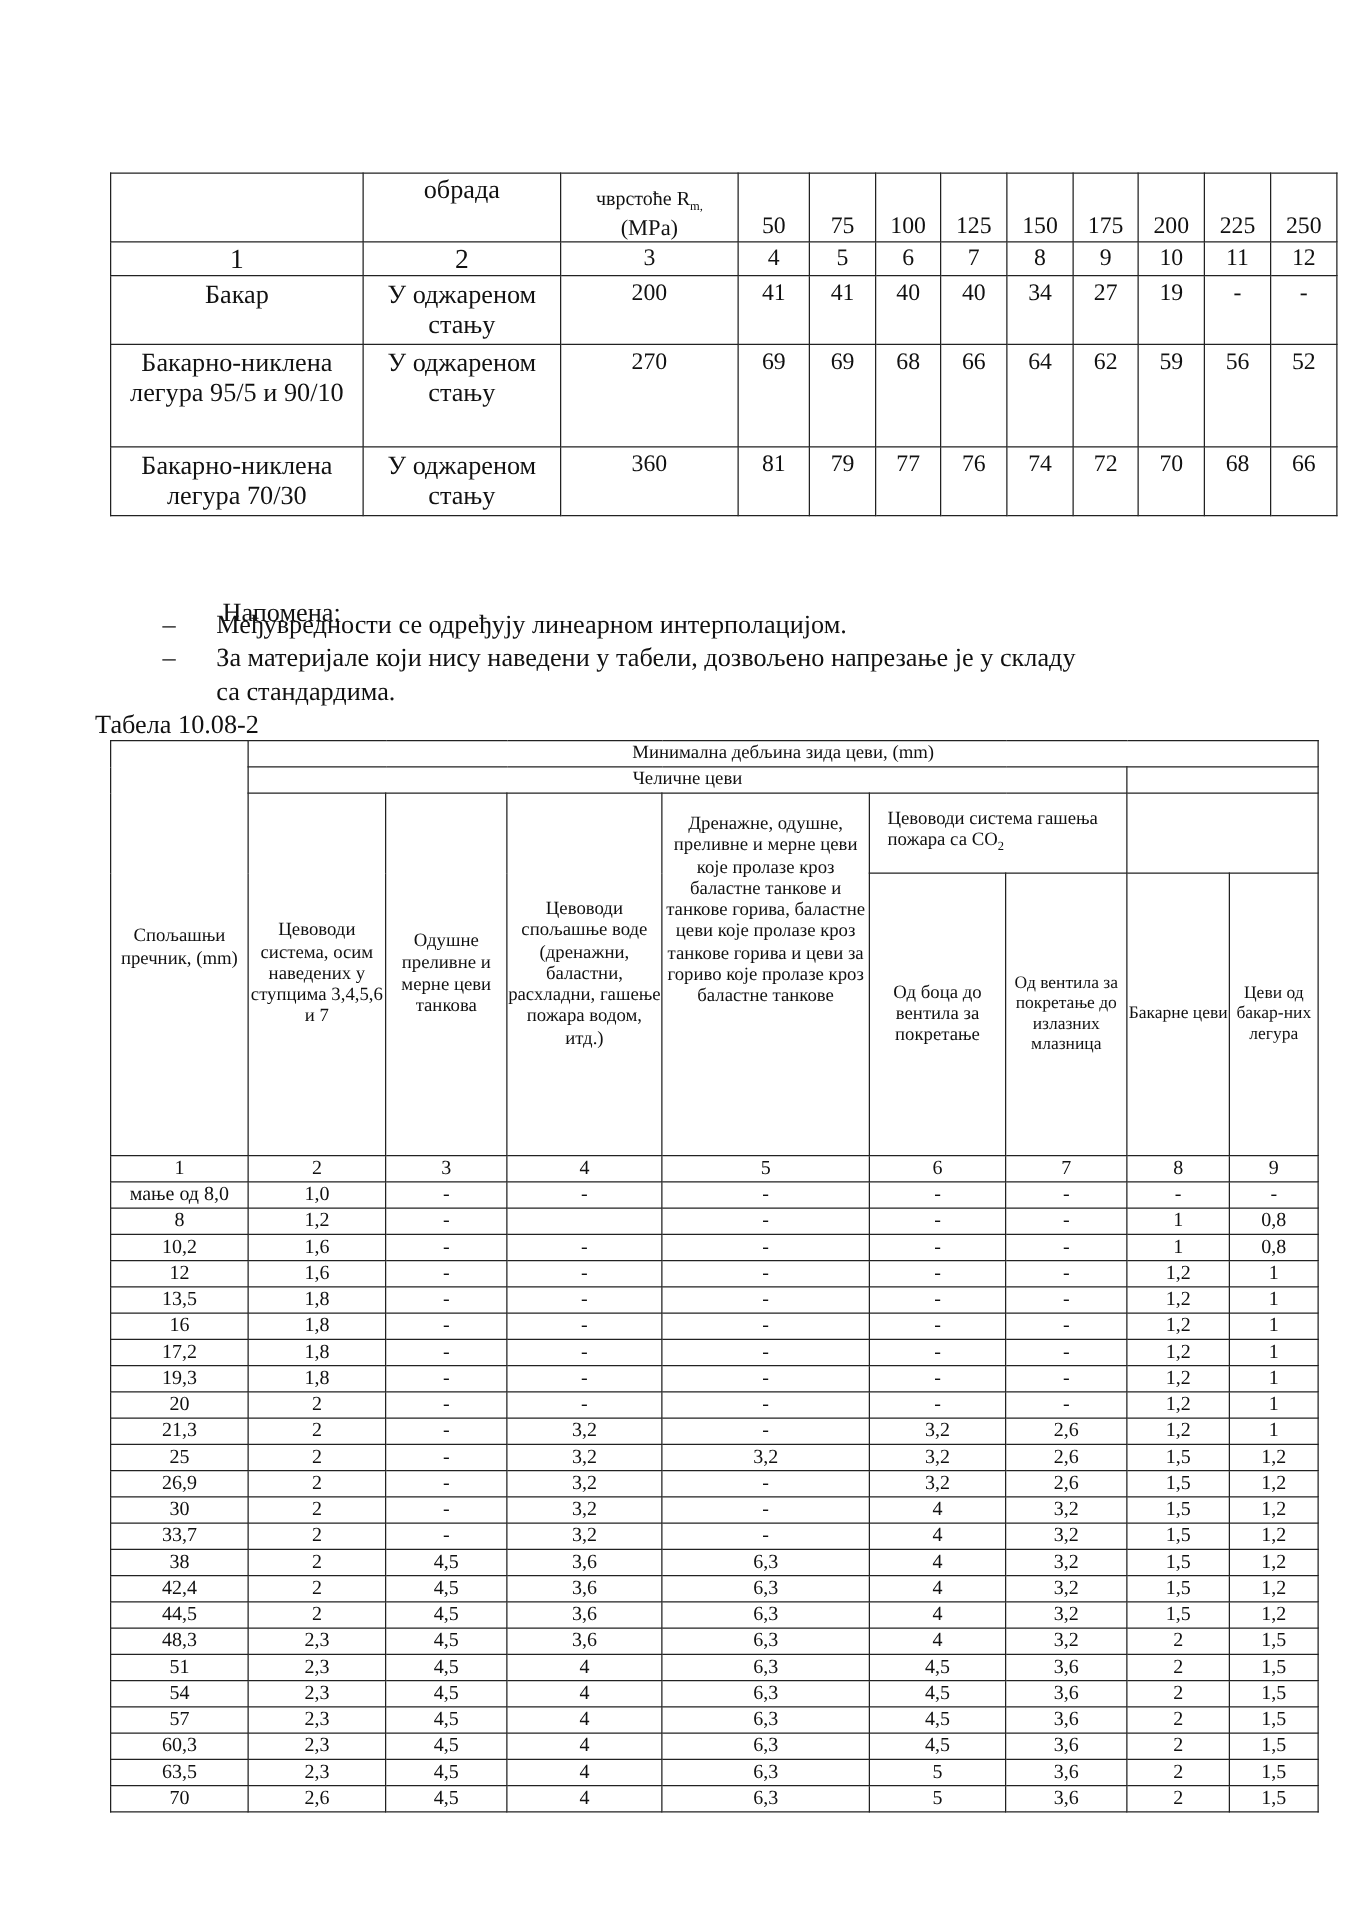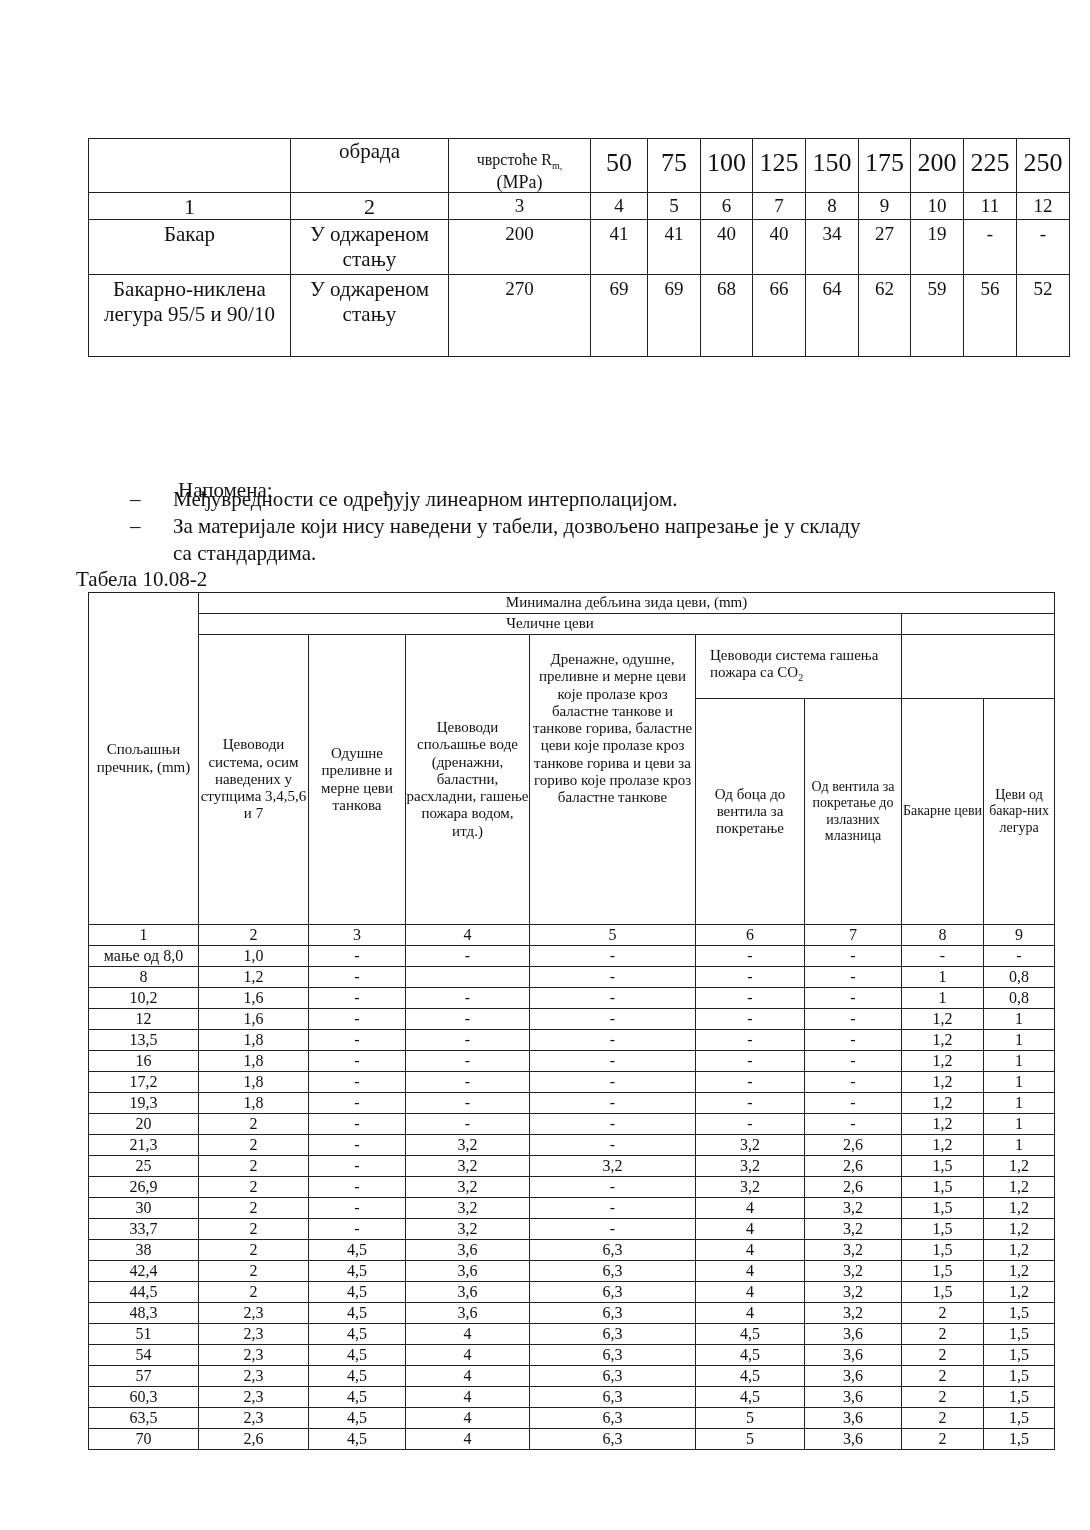--- a/index.html
+++ b/index.html
@@ -8,21 +8,21 @@
     font-family: "Liberation Serif", "DejaVu Serif", serif; color: #111;
   }
   table { border-collapse: collapse; position: absolute; table-layout: fixed; }
   td { border: 1.5px solid #222; text-align: center; padding: 0; line-height: 1.15; }
 
   
   #t1 { left: 88px; top: 138px; width: 981px; }
   #t1 td { font-size: 21px; }
   #t1 td.small { font-size: 16px; vertical-align: top; padding-top: 12px; }
   #t1 td.val { font-size: 19px; vertical-align: top; padding-top: 3px; }
-  #t1 tr.hdr td.tmp { vertical-align: bottom; font-size: 26px; padding-bottom: 14px; font-family: Liberation Serif, serif; }
+  #t1 tr.hdr td.tmp { vertical-align: bottom; font-size: 19px; padding-bottom: 1px; font-family: Liberation Serif, serif; }
   #t1 tr.hdr { height: 46px; }
   #t1 tr.nums { height: 27px; }
   #t1 tr.nums td { font-size: 19px; }
   #t1 tr.nums td.big { font-size: 22px; }
   #t1 tr.r2 { height: 55px; }
   #t1 tr.r3 { height: 82px; }
   #t1 td.name { vertical-align: top; padding-top: 2px; }
 
   
   .note { position: absolute; font-size: 21px; }
@@ -117,20 +117,34 @@
         <td class="val">69</td>
         <td class="val">69</td>
         <td class="val">68</td>
         <td class="val">66</td>
         <td class="val">64</td>
         <td class="val">62</td>
         <td class="val">59</td>
         <td class="val">56</td>
         <td class="val">52</td>
       </tr>
+  <tr class="r2">
+        <td class="name">Бакарно-никлена легура 70/30</td>
+        <td class="name">У оджареном стању</td>
+        <td class="val">360</td>
+        <td class="val">81</td>
+        <td class="val">79</td>
+        <td class="val">77</td>
+        <td class="val">76</td>
+        <td class="val">74</td>
+        <td class="val">72</td>
+        <td class="val">70</td>
+        <td class="val">68</td>
+        <td class="val">66</td>
+      </tr>
 </tbody>
   </table>
 
 <div class="note" id="note-title">Напомена:</div>
 <div class="note dash" id="b1d">–</div>
 <div class="note bullet-text" id="b1t">Међувредности се одређују линеарном интерполацијом.</div>
 <div class="note dash" id="b2d">–</div>
 <div class="note bullet-text" id="b2t">За материјале који нису наведени у табели, дозвољено напрезање је у складу</div>
 <div class="note bullet-text" id="b2t2">са стандардима.</div>
 <div class="note" id="tbl2-caption">Табела 10.08-2</div>

